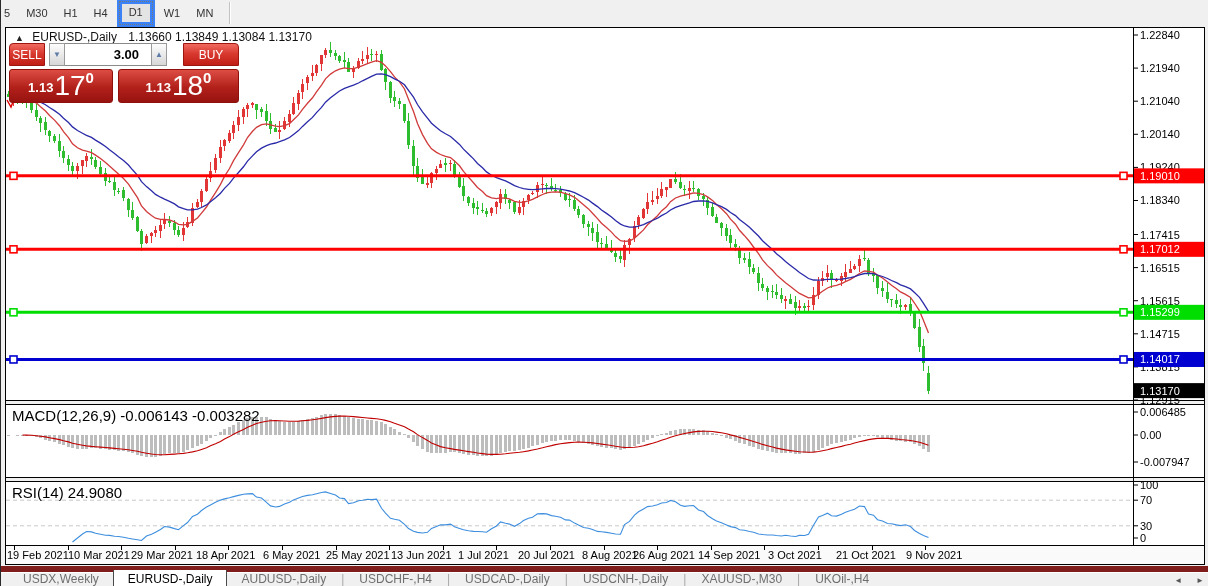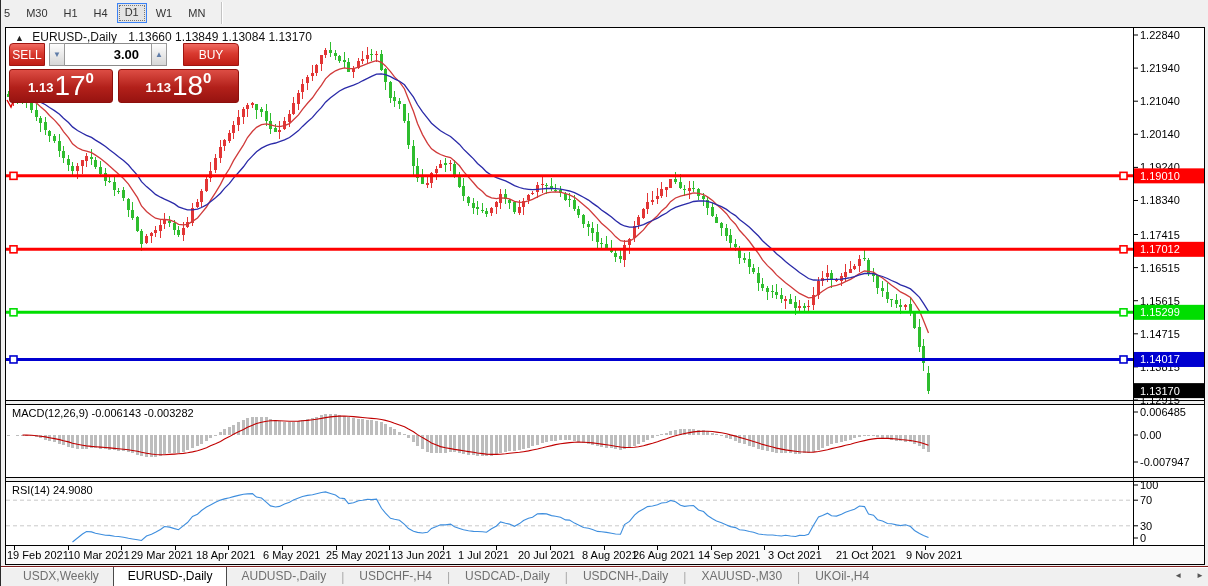--- a/index.html
+++ b/index.html
@@ -2,21 +2,21 @@
 <html><head>
 <meta charset="utf-8">
 <style>
   html,body{margin:0;padding:0;background:#f0f0f0;}
   .page{position:relative;width:1208px;height:586px;overflow:hidden;background:#f0f0f0;
         font-family:"Liberation Sans",sans-serif;border-left:1px solid #2a2a2a;box-sizing:border-box;}
   
   .toolbar{position:absolute;left:0;top:0;width:100%;height:26px;display:flex;align-items:center;padding-left:0;}
   .tf-btn{height:18px;line-height:18px;padding:0 7px;font-size:11px;color:#333;margin:0 1px;cursor:default;}
   .tf-btn.first{margin-left:-4px;}
-  .tf-btn.active{background:#e4e4e4;border:1px solid #3b82f6;outline:1px dotted #777;outline-offset:-3px;line-height:16px;}
+  .tf-btn.active{background:#e4e4e4;border:5px solid #3b82f6;outline:1px dotted #777;outline-offset:-3px;line-height:16px;}
   .tb-sep{width:1px;height:22px;background:#c3c3c3;border-right:1px solid #fff;margin-left:8px;}
   
   .window{position:absolute;left:4px;top:27px;width:1200px;height:538px;background:#fff;
           border:1px solid #000;box-sizing:border-box;}
   #chart-svg{position:absolute;left:0;top:0;}
   .ohlc-header{position:absolute;left:9px;top:2px;font-size:12px;color:#111;white-space:nowrap;z-index:5;}
   .ohlc-header .tri{font-size:9px;color:#222;margin-right:5px;}
   .ohlc-header .sym{margin-right:8px;}
   
   .trade-panel{position:absolute;left:3px;top:15px;width:230px;height:60px;z-index:6;}
@@ -32,26 +32,26 @@
   .tp-prices{position:absolute;left:0;top:26px;width:100%;display:flex;gap:5px;}
   .price-box{height:34px;background:linear-gradient(#dd4d44,#b2201a 55%,#971310);border:1px solid #8d100c;
              border-radius:3px;box-sizing:border-box;color:#fff;display:flex;align-items:baseline;
              justify-content:center;padding-top:1px;}
   .price-box .base{font-size:13px;font-weight:bold;margin-right:1px;position:relative;top:-3px;text-align:center;}
   .price-box .pips{font-size:28px;line-height:30px;}
   .price-box .pipette{font-size:15px;font-weight:bold;position:relative;top:-12px;}
   .pb-left{width:104px;}
   .pb-right{flex:1;}
   
-  .ind-label{position:absolute;font-size:11px;color:#000;z-index:4;white-space:nowrap;}
+  .ind-label{position:absolute;font-size:15px;color:#000;z-index:4;white-space:nowrap;}
   .macd-label{left:6px;top:379px;}
   .rsi-label{left:6px;top:456px;}
   
   .tabbar{position:absolute;left:0;top:566px;width:100%;height:20px;background:#f0f0f0;
-          border-top:1px solid #7f1d1d;box-shadow:inset 0 1px 0 #fff;display:flex;align-items:center;
+          border-top:6px solid #7f1d1d;box-shadow:inset 0 1px 0 #fff;display:flex;align-items:center;
           font-size:12px;color:#6f6f6f;padding-left:8px;box-sizing:border-box;}
   .tab{padding:0 14px;height:19px;line-height:19px;white-space:nowrap;}
   .tab.active{background:#fff;color:#000;border-left:1px solid #4a4a4a;border-right:1px solid #4a4a4a;}
   .tab-sep{color:#a8a8a8;padding:0 1px;}
   .tab-arrows{position:absolute;right:4px;top:4px;font-size:8px;color:#555;}
   .tab-arrows span{margin-left:14px;}
 </style>
 </head>
 <body>
 

